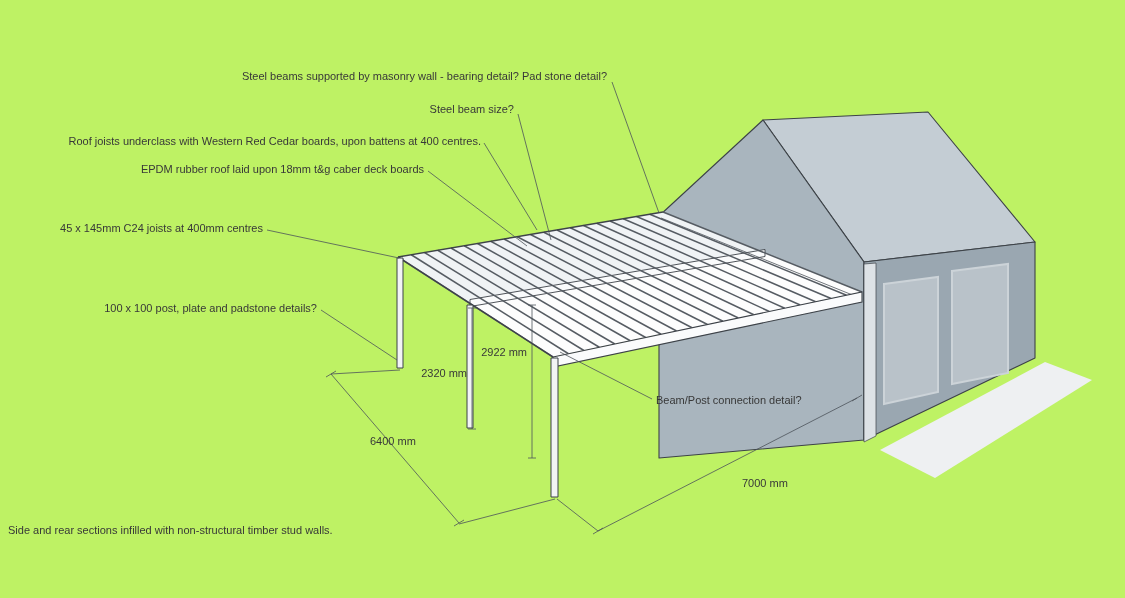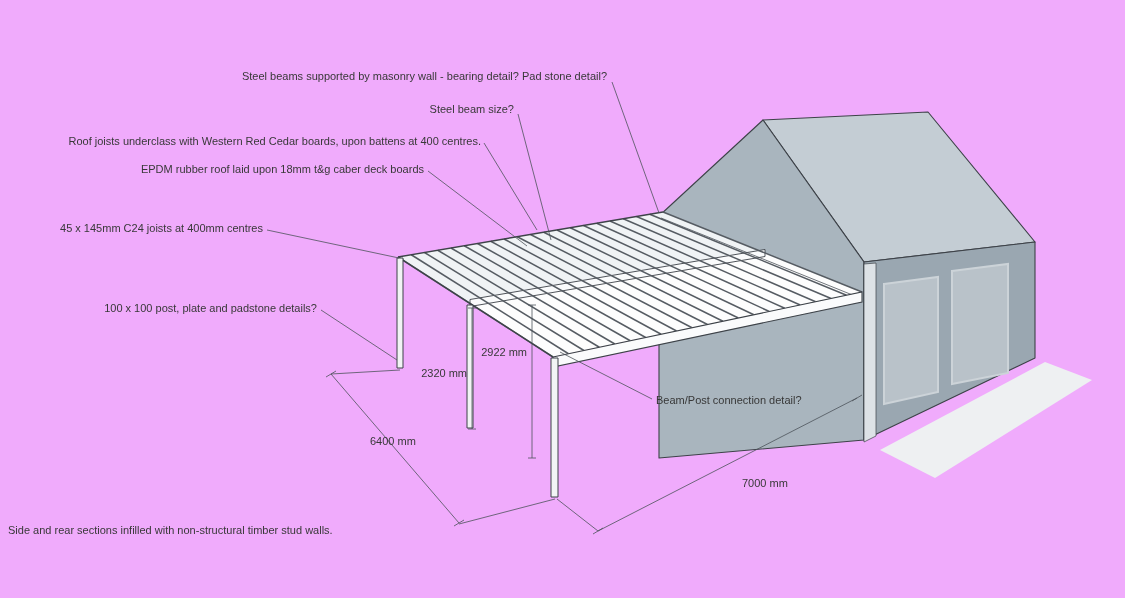--- a/index.html
+++ b/index.html
@@ -1,16 +1,16 @@
 <!DOCTYPE html>
 <html><head>
 <meta charset="utf-8">
 <style>
   html,body{margin:0;padding:0;background:#ffffff;}
-  .canvas{position:relative;width:1125px;height:598px;background:#f0abfc;overflow:hidden;}
+  .canvas{position:relative;width:1125px;height:598px;background:#bef264;overflow:hidden;}
   svg{display:block;}
   svg text{font-family:"Liberation Sans", sans-serif;font-size:11px;fill:#383838;}
   .ol{stroke:#3d4248;stroke-width:1.1;stroke-linejoin:round;}
   .thin{stroke:#4d535a;stroke-width:0.8;fill:none;}
   .edge{stroke:#3d4248;stroke-width:1.4;fill:none;}
 </style>
 </head>
 <body>
 
 <div class="canvas">

